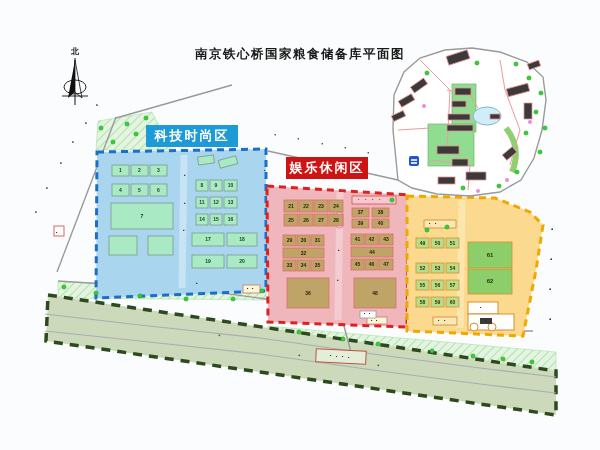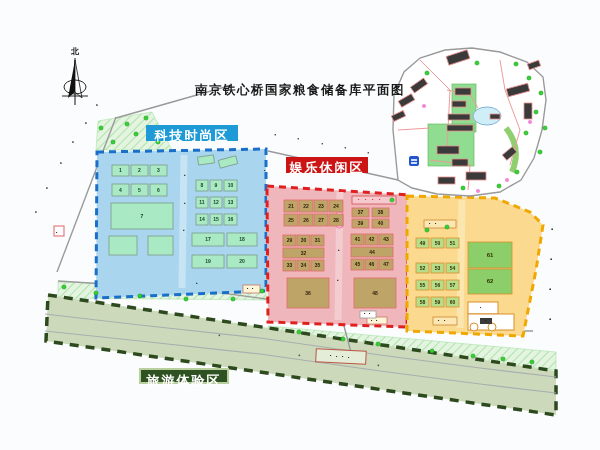--- a/index.html
+++ b/index.html
@@ -1,22 +1,22 @@
 <!DOCTYPE html>
 <html><head>
 <meta charset="utf-8">
 <style>
   html,body{margin:0;padding:0;background:#ffffff;}
   #stage{position:relative;width:600px;height:450px;background:#fbfcfd;overflow:hidden;
          font-family:"Liberation Sans","DejaVu Sans",sans-serif;}
   #mapsvg{position:absolute;left:0;top:0;}
   .abs{position:absolute;}
   #page-title{left:0;top:46px;width:600px;text-align:center;font-size:12.5px;font-weight:bold;
-              color:#1a1a1a;letter-spacing:1.5px;margin-top:36px;}
-  .zone-label{height:16px;line-height:22px;text-align:center;font-size:13px;font-weight:bold;
+              color:#1a1a1a;letter-spacing:1.5px;}
+  .zone-label{height:22px;line-height:22px;text-align:center;font-size:13px;font-weight:bold;
               letter-spacing:2px;box-sizing:border-box;}
   #lbl-tech{left:146px;top:125px;width:92px;background:#1e9bd7;color:#fff;}
   #lbl-fun{left:286px;top:157px;width:82px;background:#cc1414;color:#fff;}
   #lbl-culture{left:427px;top:176px;width:82px;background:#f6b70a;color:#cc2222;}
   #lbl-tour{left:139px;top:368px;width:90px;background:#2f5222;color:#fff;border:2px solid #b9cf9e;}
   #compass-north{left:62px;top:46px;width:26px;text-align:center;font-size:8px;font-weight:bold;color:#111;}
 </style>
 </head>
 <body>
 
@@ -352,14 +352,13 @@
         <text x="365" y="201" font-size="4" fill="#cc3333">▪</text>
         <text x="372" y="201" font-size="4" fill="#cc3333">▪</text>
         <text x="379" y="201" font-size="4" fill="#cc3333">▪</text>
       </g>
   </svg>
 
   <div id="page-title" class="abs">南京铁心桥国家粮食储备库平面图</div>
   <div id="compass-north" class="abs">北</div>
   <div id="lbl-tech" class="abs zone-label">科技时尚区</div>
   <div id="lbl-fun" class="abs zone-label">娱乐休闲区</div>
-  <div id="lbl-tour" class="abs zone-label">旅游体验区</div>
 </div>
 
 </body></html>

